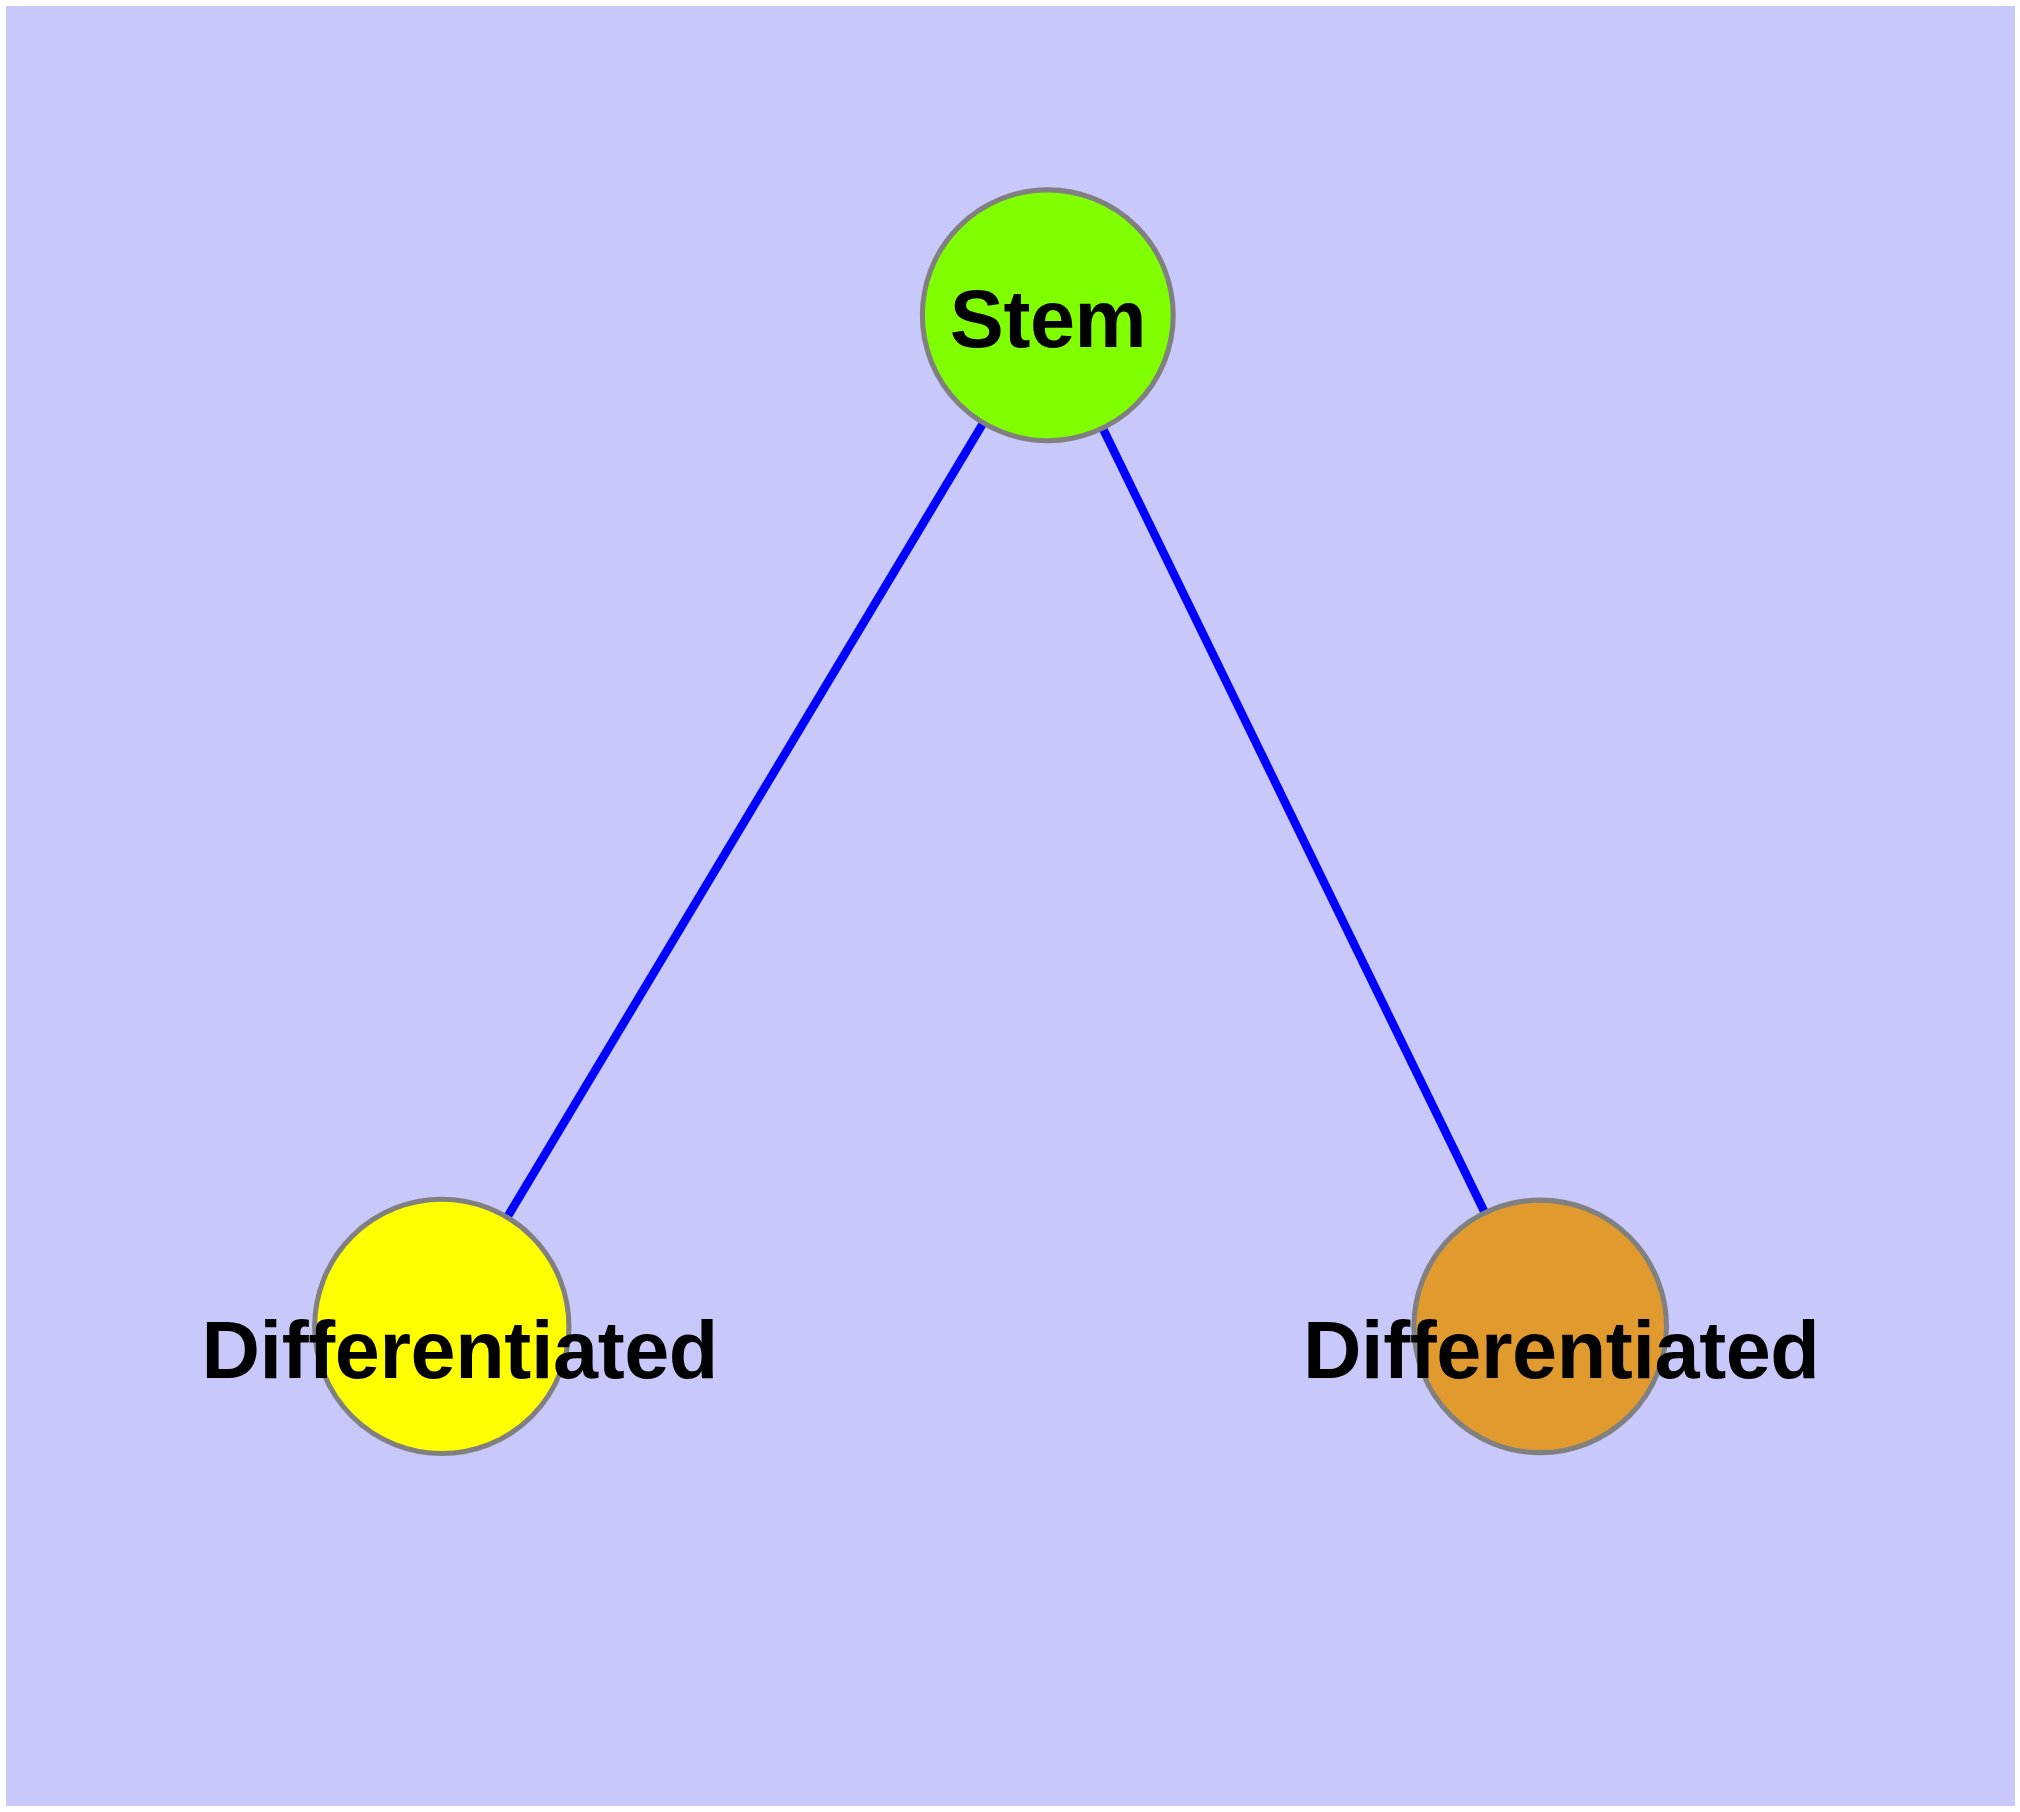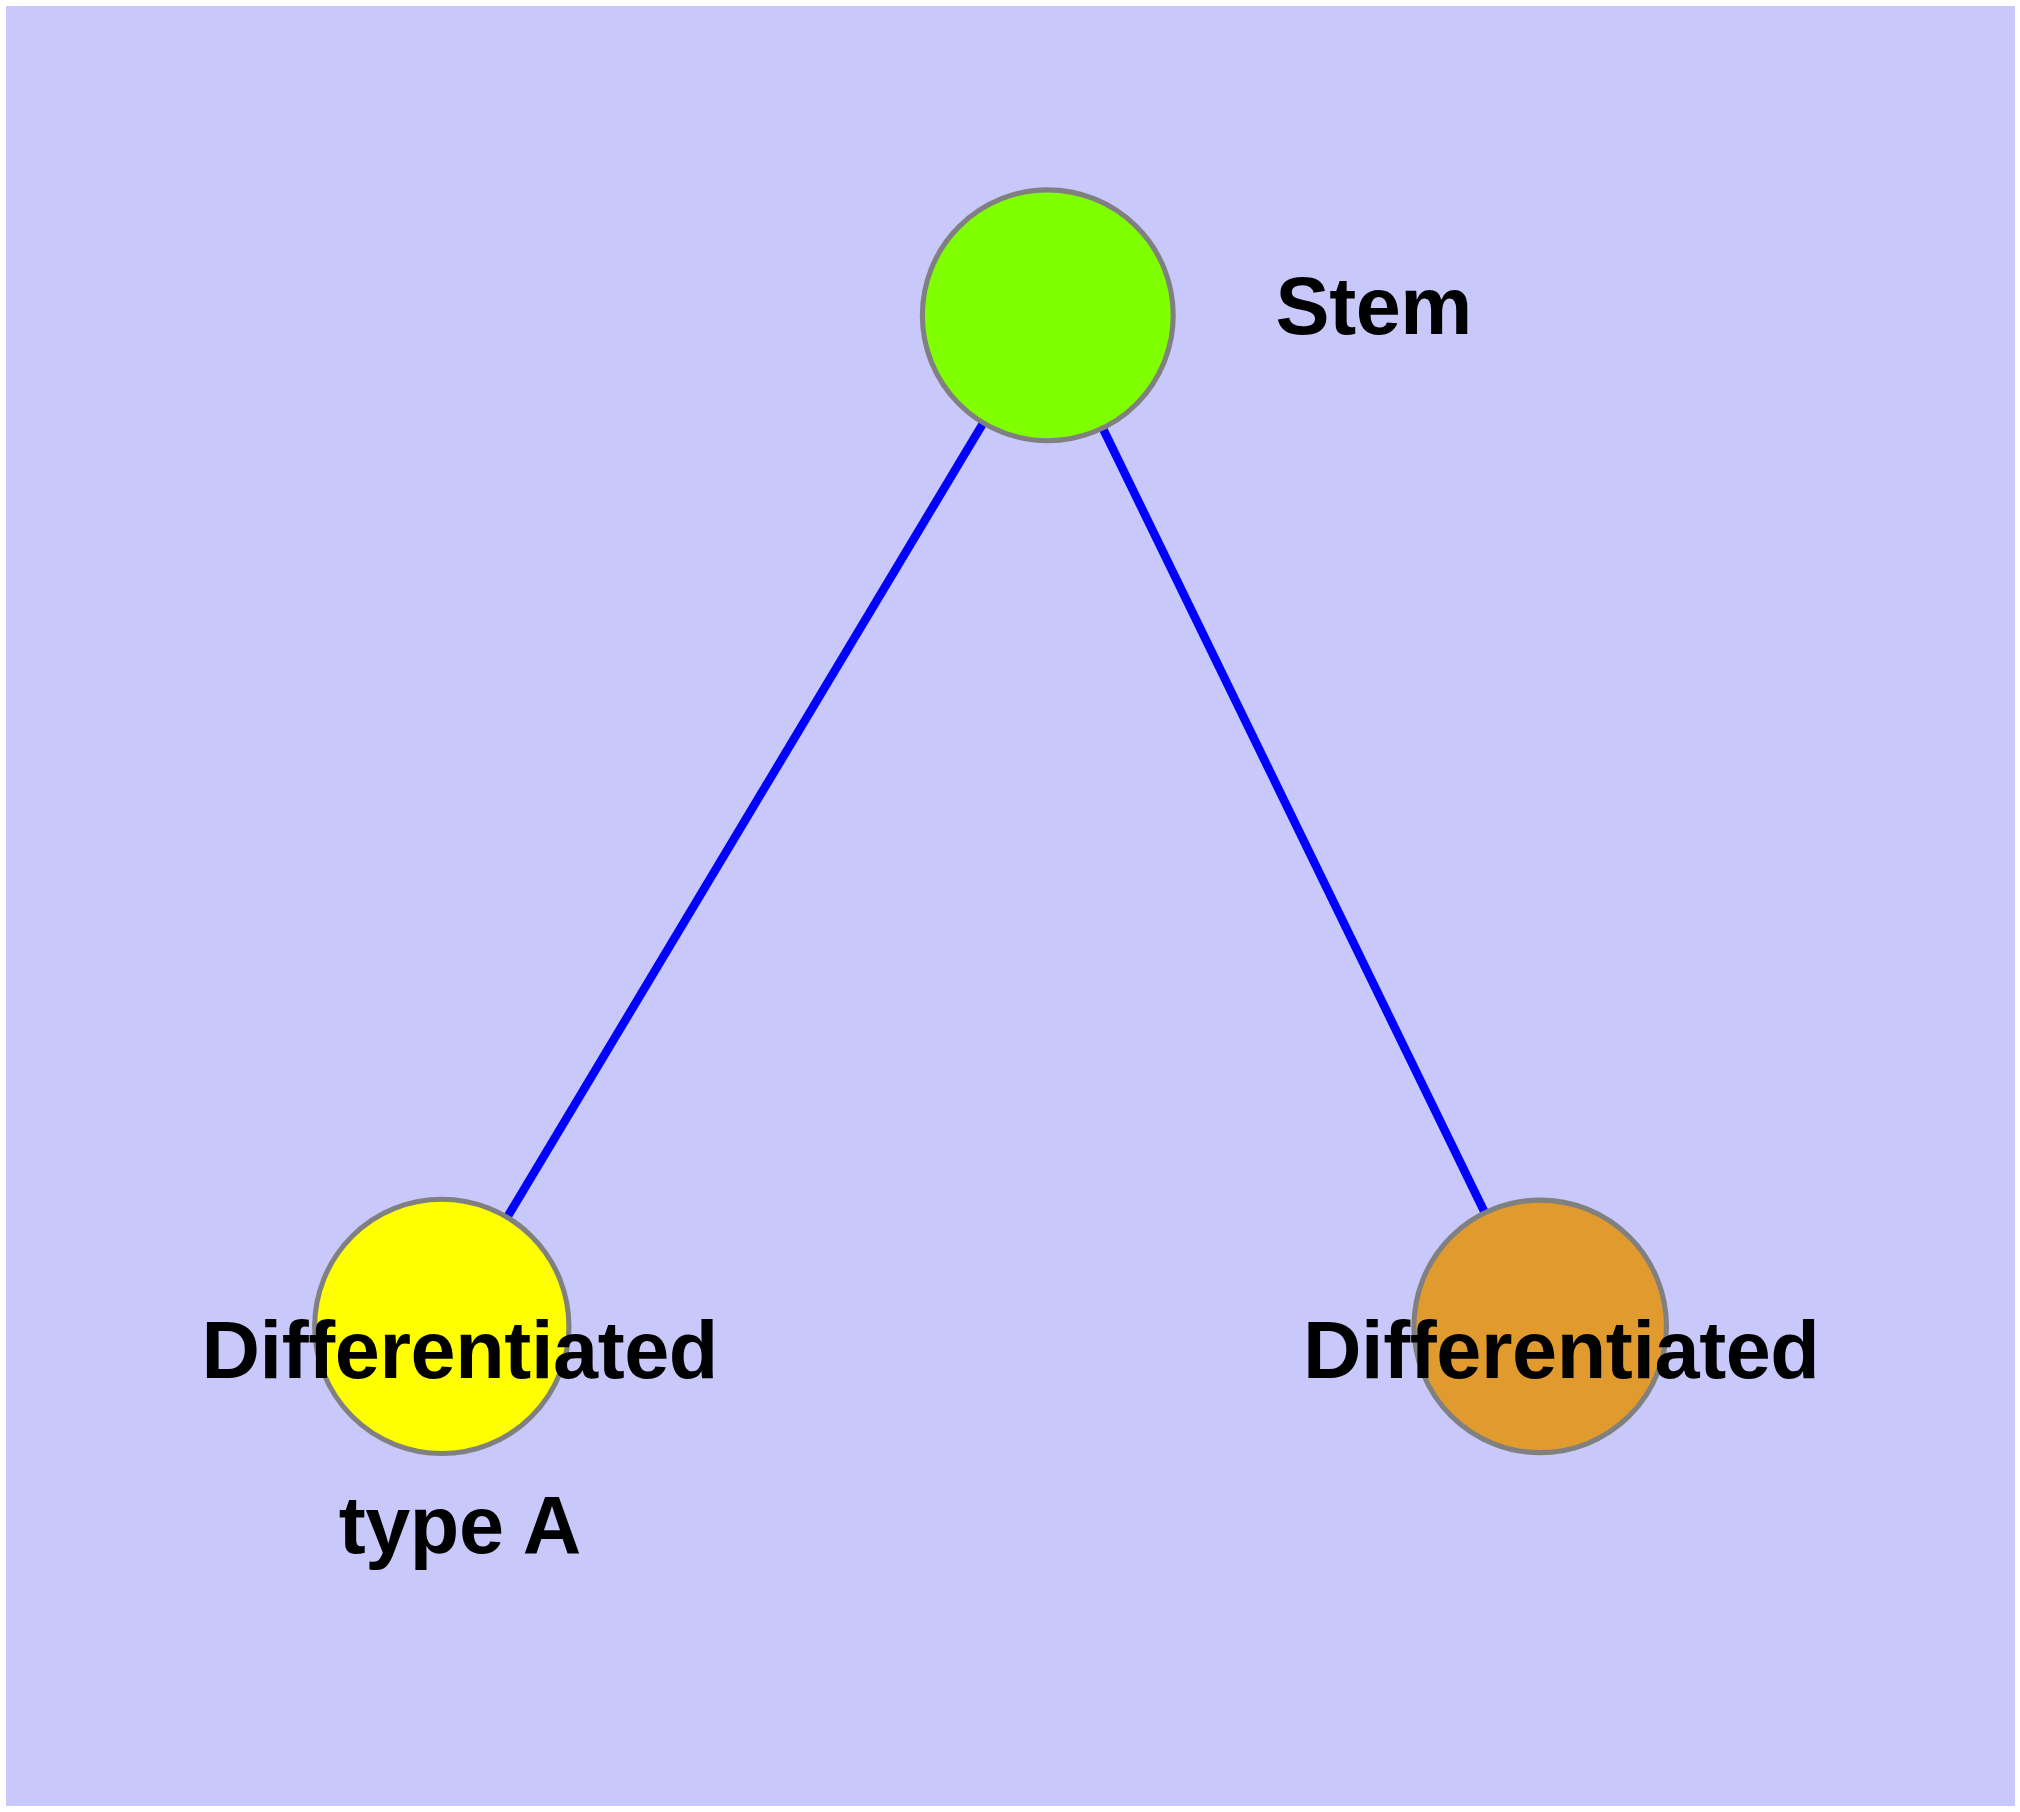--- a/index.html
+++ b/index.html
@@ -71,25 +71,24 @@
       <line class="edge-line" x1="1300.8009838691291" y1="505.0595073250794" x2="1751.7611716452686" y2="1431.041441949751" stroke="#0000ff" stroke-width="10"></line>
     </g>
 
     <g>
       <circle class="node-circle" cx="1236" cy="372" r="148" fill="#80ff00" stroke="#808080"></circle>
       <circle class="node-circle" cx="521" cy="1565" r="150" fill="#ffff00" stroke="#808080"></circle>
       <circle class="node-circle" cx="1817" cy="1565" r="149" fill="#e09a2e" stroke="#808080"></circle>
     </g>
   </svg>
 
-  <div class="node-label" id="label-stem" style="left: 624px; top: 263px; width: 848px; color: rgb(0, 0, 0); text-align: right;">Stem</div>
+  <div class="node-label" id="label-stem" style="left: 624px; top: 276px; width: 848px; color: rgb(0, 0, 0);">Stem</div>
 
   <div class="node-label" id="label-type-a" style="left: -8.5px; top: 1220px; width: 848px; color: rgb(0, 0, 0);">
     <span>Differentiated</span><br>
-    <span>type A</span>
   </div>
 
   <div class="node-label" id="label-type-b" style="left: 1093px; top: 1220px; width: 848px; color: rgb(0, 0, 0);">
     <span>Differentiated</span><br>
   </div>
 
 </div>
 
 
 </body></html>

